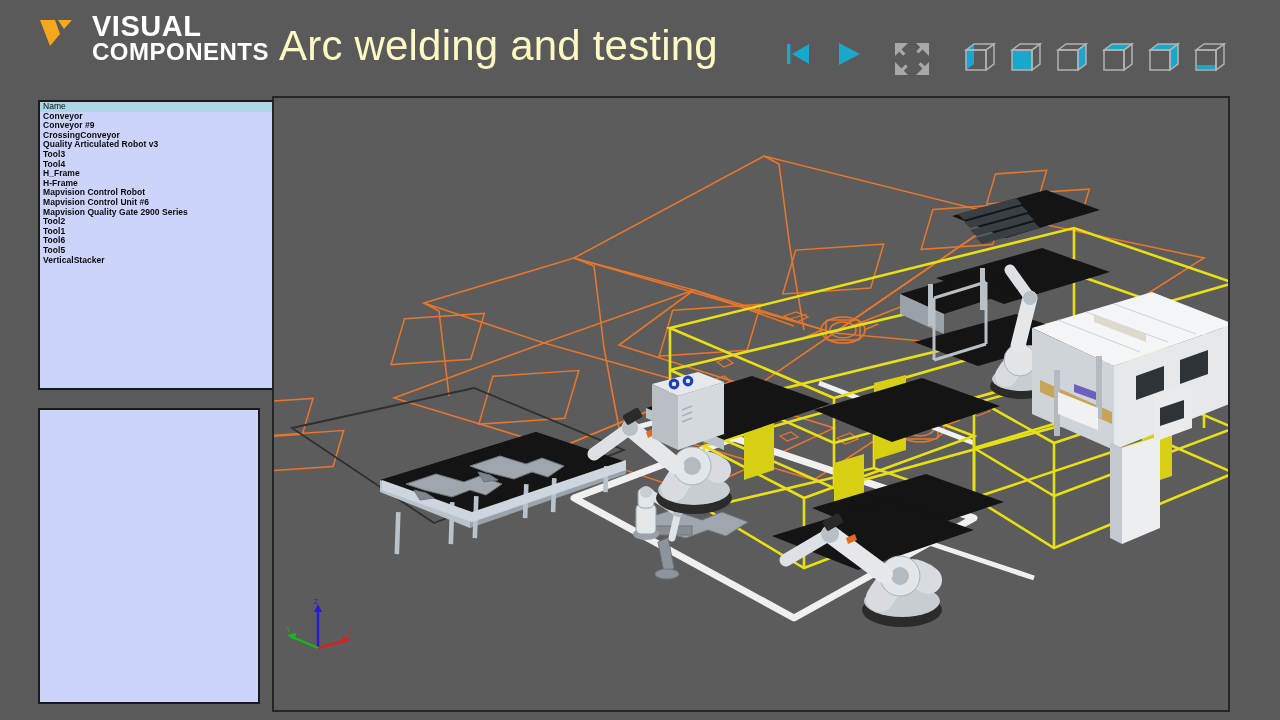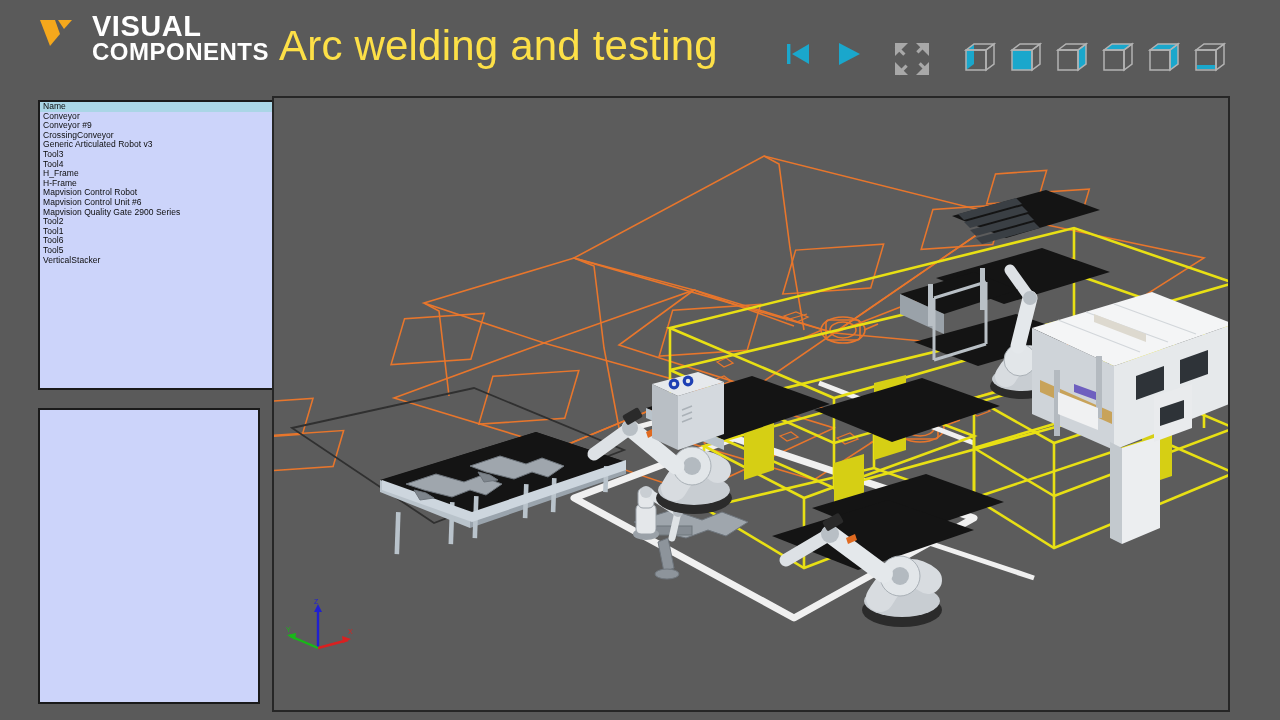--- a/index.html
+++ b/index.html
@@ -12,40 +12,40 @@
 
   
   #header { position:absolute; left:0; top:0; width:1280px; height:92px; background:#5a5a5a; }
 
   #logo-block { position:absolute; left:38px; top:12px; display:flex; align-items:center; gap:10px; }
   #logo-mark { width:44px; height:44px; flex:0 0 auto; }
   #logo-text { color:#ffffff; font-weight:bold; line-height:0.97; letter-spacing:0.5px; }
   #logo-text .l1 { font-size:29px; display:block; }
   #logo-text .l2 { font-size:24px; display:block; }
 
-  #title { position:absolute; left:279px; top:22px; color:#fde047; font-size:42px;
+  #title { position:absolute; left:279px; top:22px; color:#fef9c3; font-size:42px;
            font-weight:normal; letter-spacing:0.2px; white-space:nowrap; }
 
   #transport { position:absolute; left:785px; top:40px; display:flex; align-items:center; gap:22px; }
   .tbtn { width:28px; height:28px; display:block; }
 
   #expand-icon { position:absolute; left:894px; top:42px; width:36px; height:34px; }
 
   #viewcubes { position:absolute; left:963px; top:40px; display:flex; gap:12px; }
   .vcube { width:34px; height:34px; display:block; }
 
   
   .panel { position:absolute; background:#ccd4fa; border:2px solid #1a1a1a; }
   #tree-panel { left:38px; top:100px; width:252px; height:290px; overflow:hidden; }
   #prop-panel { left:38px; top:408px; width:222px; height:296px; }
 
   #tree-list { list-style:none; }
   #tree-list li {
     font-size:8.5px; line-height:9.6px; color:#0b0b0b;
-    padding:0 0 0 3px; white-space:nowrap; letter-spacing:0.05px;
+    padding:0 0 0 3px; white-space:nowrap; letter-spacing:0.05px;font-weight:bold;
   }
   #tree-list li.hdr { background:#aad6e6; font-weight:normal; }
 
   
   #viewport {
     position:absolute; left:272px; top:96px; width:958px; height:616px;
     background:#5c5c5c; border:2px solid #262626; overflow:hidden;
   }
   #scene { position:absolute; left:0; top:0; width:954px; height:612px; }
 
@@ -153,21 +153,21 @@
 
     </div>
   </div>
 
   <div class="panel" id="tree-panel">
     <ul id="tree-list">
       <li class="hdr">Name</li>
       <li>Conveyor</li>
       <li>Conveyor #9</li>
       <li>CrossingConveyor</li>
-      <li>Generic Articulated Robot v3</li>
+      <li>Quality Articulated Robot v3</li>
       <li>Tool3</li>
       <li>Tool4</li>
       <li>H_Frame</li>
       <li>H-Frame</li>
       <li>Mapvision Control Robot</li>
       <li>Mapvision Control Unit #6</li>
       <li>Mapvision Quality Gate 2900 Series</li>
       <li>Tool2</li>
       <li>Tool1</li>
       <li>Tool6</li>

